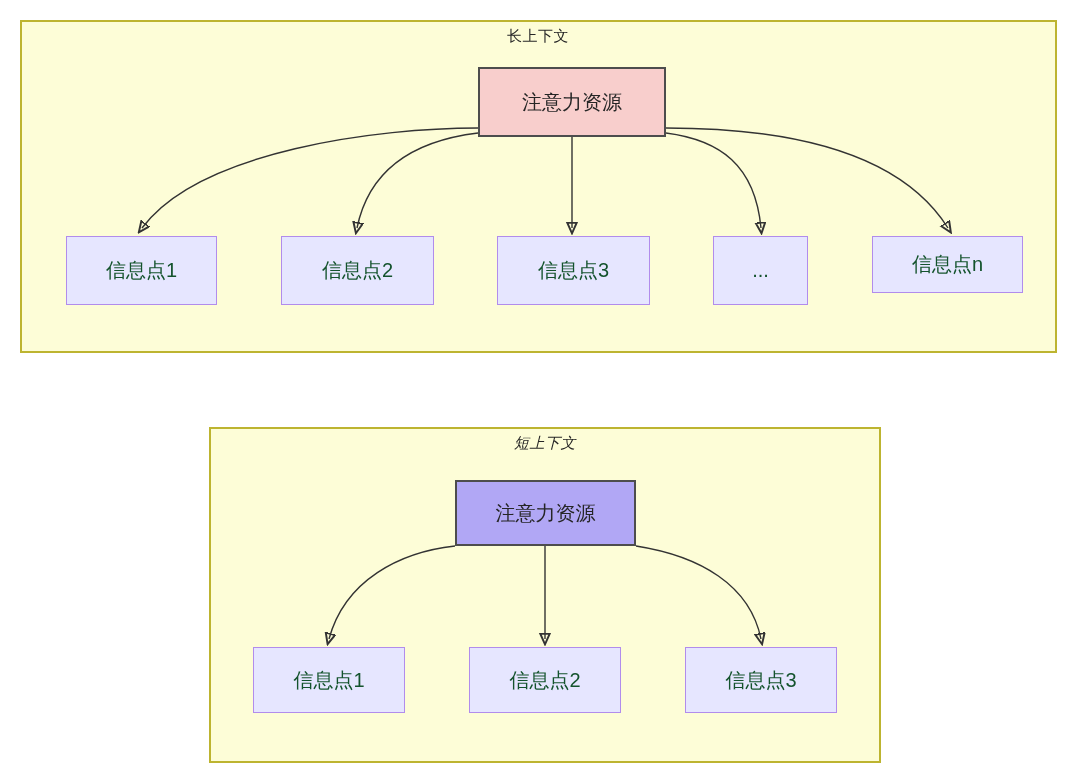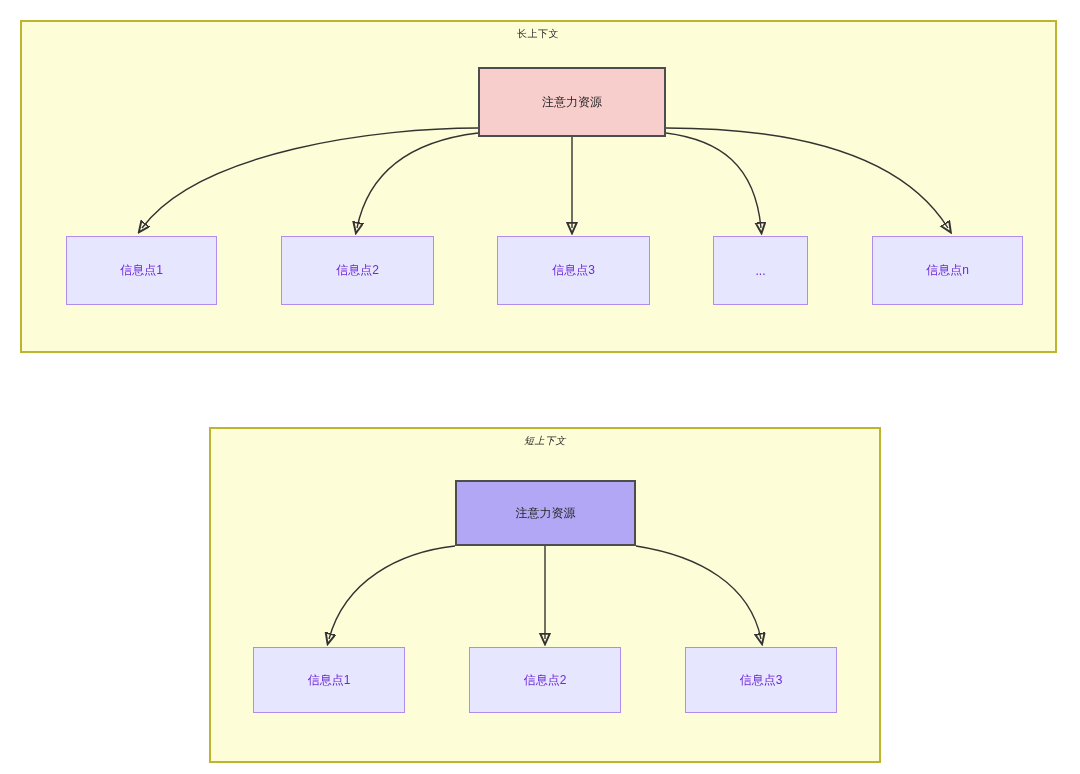--- a/index.html
+++ b/index.html
@@ -22,49 +22,49 @@
     height: 774px;
   }
   .group-frame {
     position: absolute;
     background: #fdfdd7;
     border: 2px solid #bdb430;
     box-sizing: border-box;
   }
   .group-title {
     position: absolute;
-    font-size: 10px;
+    font-size: 15px;
     color: #262626;
     white-space: nowrap;
     transform: translateX(-50%);
     letter-spacing: 0.5px;
   }
   .node {
     position: absolute;
     box-sizing: border-box;
     display: flex;
     align-items: center;
     justify-content: center;
-    font-size: 12px;
+    font-size: 20px;
     white-space: nowrap;
   }
   .node-root-long {
     background: #f8cecc;
     border: 2px solid #4d4d4d;
     color: #262626;
   }
   .node-root-short {
     background: #b1a7f5;
     border: 2px solid #4d4d4d;
     color: #262626;
   }
   .node-leaf {
     background: #e6e6ff;
     border: 1px solid #b18cec;
-    color: #6d28d9;
+    color: #14532d;
   }
   svg.edges {
     position: absolute;
     left: 0;
     top: 0;
     width: 1080px;
     height: 774px;
     pointer-events: none;
     overflow: visible;
   }
@@ -105,21 +105,21 @@
       </g>
   </svg>
 
   <div class="node node-root-long" id="root-long" style="left: 478px; top: 67px; width: 188px; height: 70px;">注意力资源</div>
 
   <div id="leaves-long">
       <div class="node node-leaf" style="left: 66px; top: 236px; width: 151px; height: 69px;">信息点1</div>
       <div class="node node-leaf" style="left: 281px; top: 236px; width: 153px; height: 69px;">信息点2</div>
       <div class="node node-leaf" style="left: 497px; top: 236px; width: 153px; height: 69px;">信息点3</div>
       <div class="node node-leaf" style="left: 713px; top: 236px; width: 95px; height: 69px;">...</div>
-      <div class="node node-leaf" style="left: 872px; top: 236px; width: 151px; height: 69px;">信息点n</div>
+      <div class="node node-leaf" style="left: 872px; top: 236px; width: 151px; height: 57px;">信息点n</div>
     </div>
 
   <div class="node node-root-short" id="root-short" style="left: 455px; top: 480px; width: 181px; height: 66px;">注意力资源</div>
 
   <div id="leaves-short">
       <div class="node node-leaf" style="left: 253px; top: 647px; width: 152px; height: 66px;">信息点1</div>
       <div class="node node-leaf" style="left: 469px; top: 647px; width: 152px; height: 66px;">信息点2</div>
       <div class="node node-leaf" style="left: 685px; top: 647px; width: 152px; height: 66px;">信息点3</div>
     </div>
 

